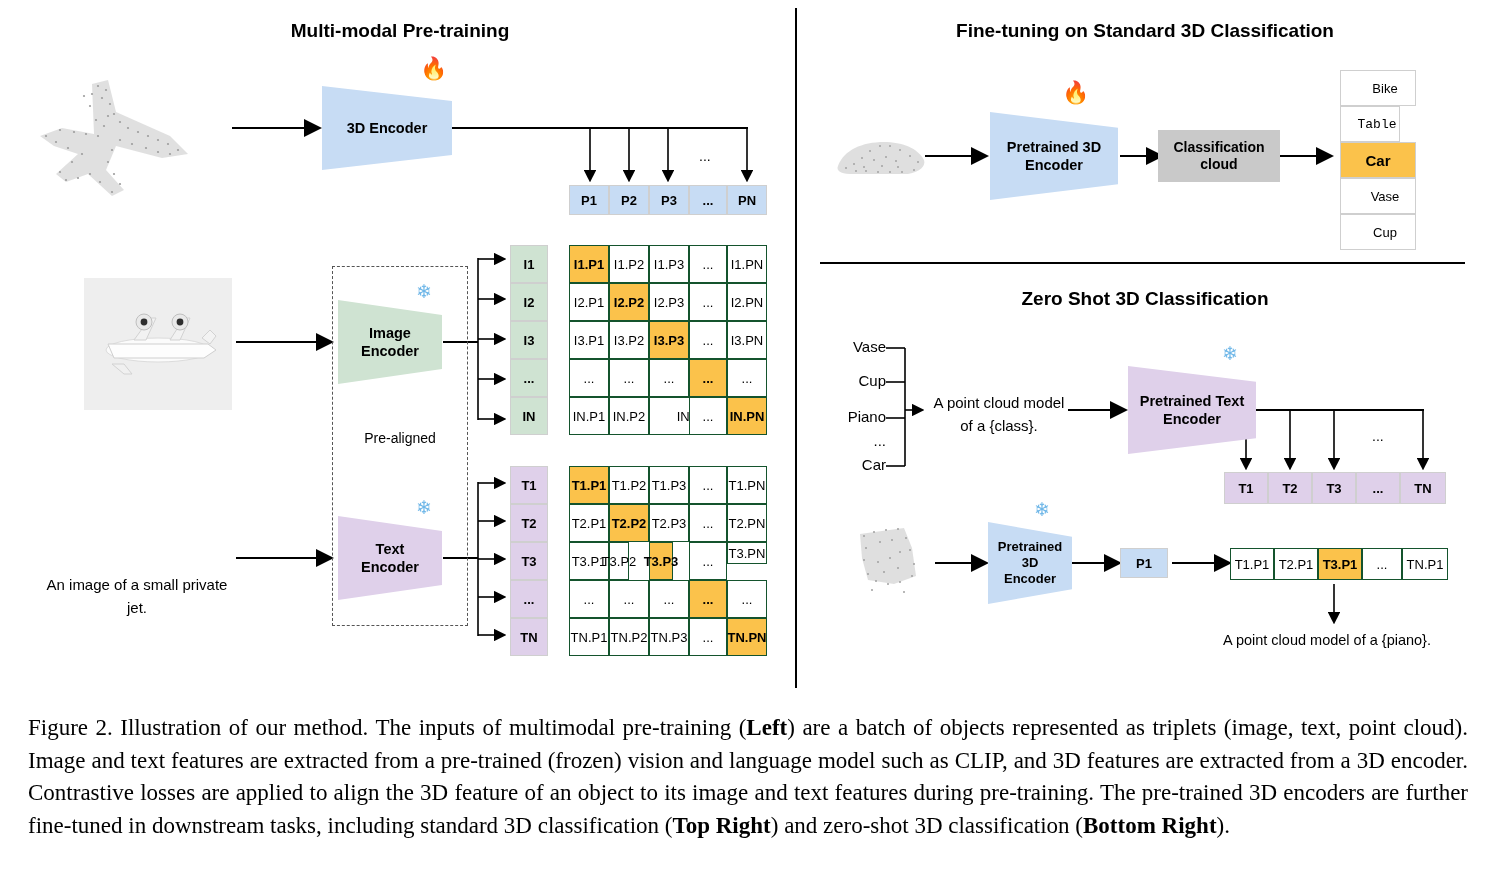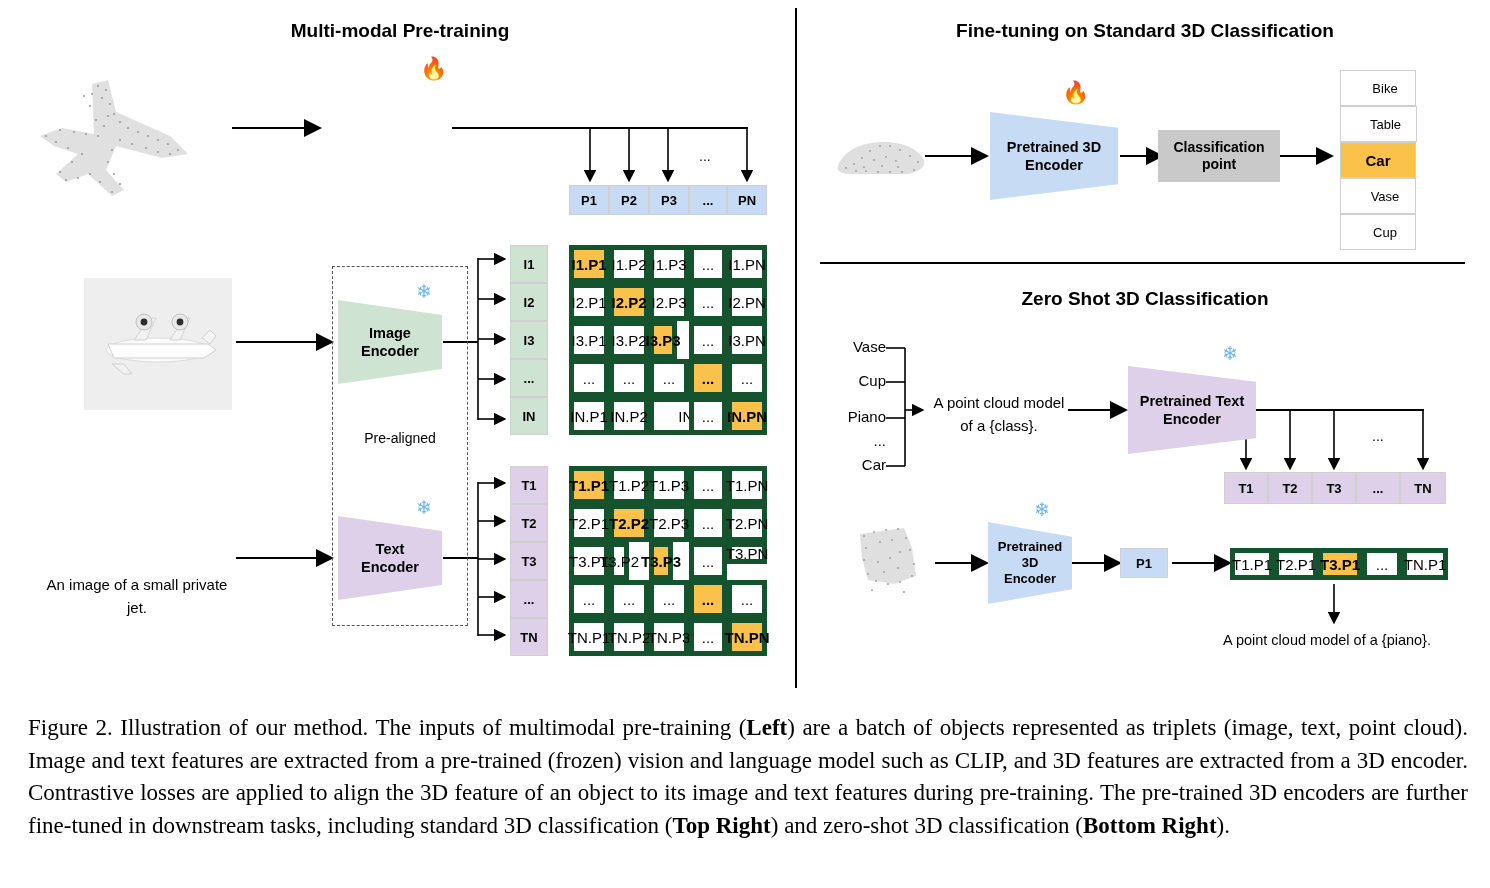--- a/index.html
+++ b/index.html
@@ -34,22 +34,22 @@
   .gbox {
     position:absolute; background:#c9c9c9;
     display:flex; align-items:center; justify-content:center;
     text-align:center; font-weight:bold; font-size:14px; line-height:1.25;
   }
 
   
   .cell {
     position:absolute;
     display:flex; align-items:center; justify-content:center;
-    border:5px solid #14532d;
-    font-size:15px;
+    border:1px solid #14532d;
+    font-size:13px;
     background:#ffffff;
   }
   .cell.hl { background:#fbc24b; font-weight:bold; }
   .tag {
     position:absolute;
     display:flex; align-items:center; justify-content:center;
     font-weight:bold; font-size:13px;
     border:1px solid #cfcfcf;
   }
   .tag.blue { background:#c7dcf4; }
@@ -218,20 +218,23 @@
       <circle cx="96" cy="44" r="8" fill="#e9e9e9" stroke="#bfbfbf"></circle>
       <circle cx="60" cy="44" r="3.4" fill="#2e2e2e"></circle>
       <circle cx="96" cy="44" r="3.4" fill="#2e2e2e"></circle>
       <path d="M28,86 L40,96 L48,96 L40,86 Z" fill="#f0f0f0" stroke="#d2d2d2"></path>
       <path d="M118,60 L126,52 L132,58 L126,66 Z" fill="#f3f3f3" stroke="#d2d2d2"></path>
     </svg>
   </div>
 
   <div class="txt" style="left:38px; top:530px; width:198px; text-align:center; line-height:1.5;margin-top:44px;">An image of a small private jet.</div>
 
+  <div class="trap right blue" style="left:322px; top:86px; width:130px; height:84px;">
+    <span>3D Encoder</span>
+  </div>
   <div class="flame" style="left:420px; top:58px;">🔥</div>
 
   <div class="dashed" style="left:332px; top:266px; width:136px; height:360px;"></div>
   <div class="txt" style="left:340px; top:430px; width:120px; text-align:center; font-size:14px;">Pre-aligned</div>
 
   <div class="trap right green" style="left:338px; top:300px; width:104px; height:84px;">
     <span style="white-space:pre-line;">Image
 Encoder</span>
   </div>
   <div class="snow" style="left:416px; top:282px;">❄</div>
@@ -268,21 +271,21 @@
   <div class="cell" style="left:727px; top:245px; width:40px; height:38px;">I1.PN</div>
 
   <div class="cell" style="left:569px; top:283px; width:40px; height:38px;">I2.P1</div>
   <div class="cell hl" style="left:609px; top:283px; width:40px; height:38px;">I2.P2</div>
   <div class="cell" style="left:649px; top:283px; width:40px; height:38px;">I2.P3</div>
   <div class="cell" style="left:689px; top:283px; width:38px; height:38px;">...</div>
   <div class="cell" style="left:727px; top:283px; width:40px; height:38px;">I2.PN</div>
 
   <div class="cell" style="left:569px; top:321px; width:40px; height:38px;">I3.P1</div>
   <div class="cell" style="left:609px; top:321px; width:40px; height:38px;">I3.P2</div>
-  <div class="cell hl" style="left:649px; top:321px; width:28px; height:38px;">I3.P3</div>
+  <div class="cell hl" style="left:649px; top:321px; width:40px; height:38px;">I3.P3</div>
   <div class="cell" style="left:689px; top:321px; width:38px; height:38px;">...</div>
   <div class="cell" style="left:727px; top:321px; width:40px; height:38px;">I3.PN</div>
 
   <div class="cell" style="left:569px; top:359px; width:40px; height:38px;">...</div>
   <div class="cell" style="left:609px; top:359px; width:40px; height:38px;">...</div>
   <div class="cell" style="left:649px; top:359px; width:40px; height:38px;">...</div>
   <div class="cell hl" style="left:689px; top:359px; width:38px; height:38px;">...</div>
   <div class="cell" style="left:727px; top:359px; width:40px; height:38px;">...</div>
 
   <div class="cell" style="left:569px; top:397px; width:40px; height:38px;">IN.P1</div>
@@ -351,25 +354,25 @@
   </div>
 
   <div class="trap right blue" style="left:990px; top:112px; width:128px; height:88px;">
     <span style="white-space:pre-line;">Pretrained 3D
 Encoder</span>
   </div>
   <div class="flame" style="left:1062px; top:82px;">🔥</div>
 
   <div class="gbox" style="left:1158px; top:130px; width:122px; height:52px;">
     <span style="white-space:pre-line;">Classification
-point</span>
+cloud</span>
   </div>
 
   <div class="tag white" style="left:1340px; top:70px; width:76px; height:36px;">Bike</div>
-  <div class="tag white" style="left:1340px; top:106px; width:77px; height:36px;">Table</div>
+  <div class="tag white" style="left:1340px; top:106px; width:60px; height:36px;font-family:Liberation Mono, monospace;">Table</div>
   <div class="tag" style="left:1340px; top:142px; width:76px; height:36px; background:#fbc24b; font-weight:bold; font-size:15px;">Car</div>
   <div class="tag white" style="left:1340px; top:178px; width:76px; height:36px;">Vase</div>
   <div class="tag white" style="left:1340px; top:214px; width:76px; height:36px;">Cup</div>
 
   <div class="txt" style="left:828px; top:338px; width:58px; text-align:right;">Vase</div>
   <div class="txt" style="left:828px; top:372px; width:58px; text-align:right;">Cup</div>
   <div class="txt" style="left:820px; top:408px; width:66px; text-align:right;">Piano</div>
   <div class="txt" style="left:828px; top:432px; width:58px; text-align:right;">...</div>
   <div class="txt" style="left:828px; top:456px; width:58px; text-align:right;">Car</div>
 

